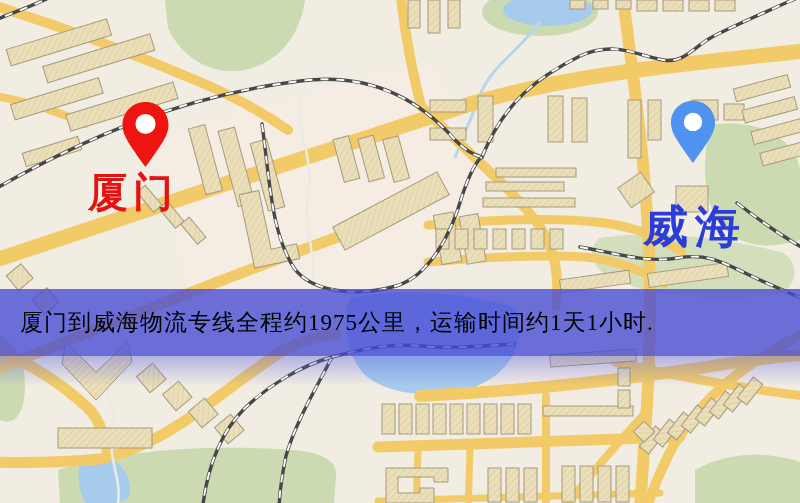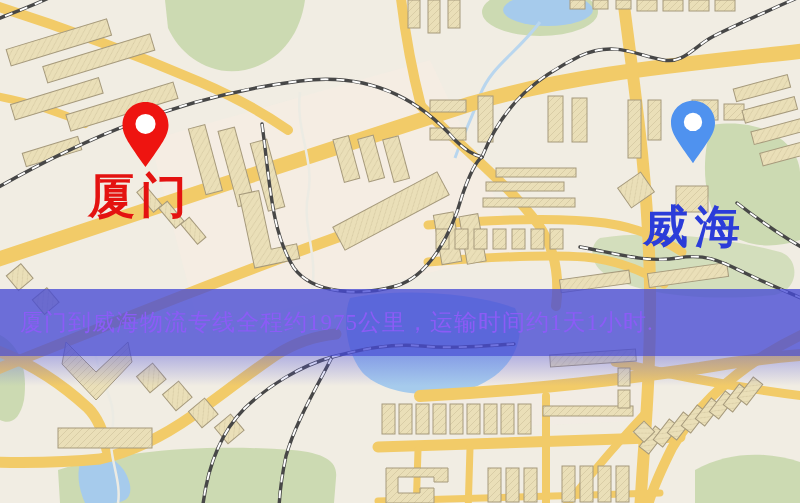--- a/index.html
+++ b/index.html
@@ -10,27 +10,27 @@
   .park{fill:#ccdab2;}
   .water{fill:#a6cbec;}
   .road{stroke:#f2cb68;fill:none;stroke-linecap:round;}
   .railb{stroke:#474747;stroke-width:3.4;fill:none;stroke-linecap:round;}
   .raild{stroke:#ffffff;stroke-width:1.9;fill:none;stroke-dasharray:8 8;}
   .tpath{stroke:#ecebe3;stroke-width:2.5;fill:none;}
   .banner{position:absolute;left:0;top:289px;width:800px;height:67px;
           background:rgba(71,74,213,0.78);display:flex;align-items:center;z-index:5;}
   .banner-fade{position:absolute;left:0;top:356px;width:800px;height:30px;
           background:linear-gradient(rgba(88,92,222,0.40),rgba(88,92,222,0));z-index:4;}
-  .banner-text{color:#8b5cf6;font-size:23px;letter-spacing:1px;padding-left:20px;
+  .banner-text{color:#000000;font-size:23px;letter-spacing:1px;padding-left:20px;
           font-family:"Liberation Serif",serif;white-space:nowrap;}
   .pin{position:absolute;z-index:3;}
   .pin-origin{left:118px;top:100px;}
   .pin-destination{left:667px;top:99px;}
   .city-label{position:absolute;z-index:3;font-weight:bold;line-height:1;white-space:nowrap;}
-  .label-origin{left:88px;top:172px;font-size:47px;letter-spacing:5px;}
+  .label-origin{left:88px;top:172px;font-size:40px;letter-spacing:5px;}
   .label-destination{left:643px;top:180px;font-size:45px;letter-spacing:7px;}
 </style>
 </head>
 <body>
 
 <div class="stage">
 
   <svg class="map" width="800" height="503" viewBox="0 0 800 503">
     <defs>
       <pattern id="bld" width="7" height="7" patternUnits="userSpaceOnUse">

